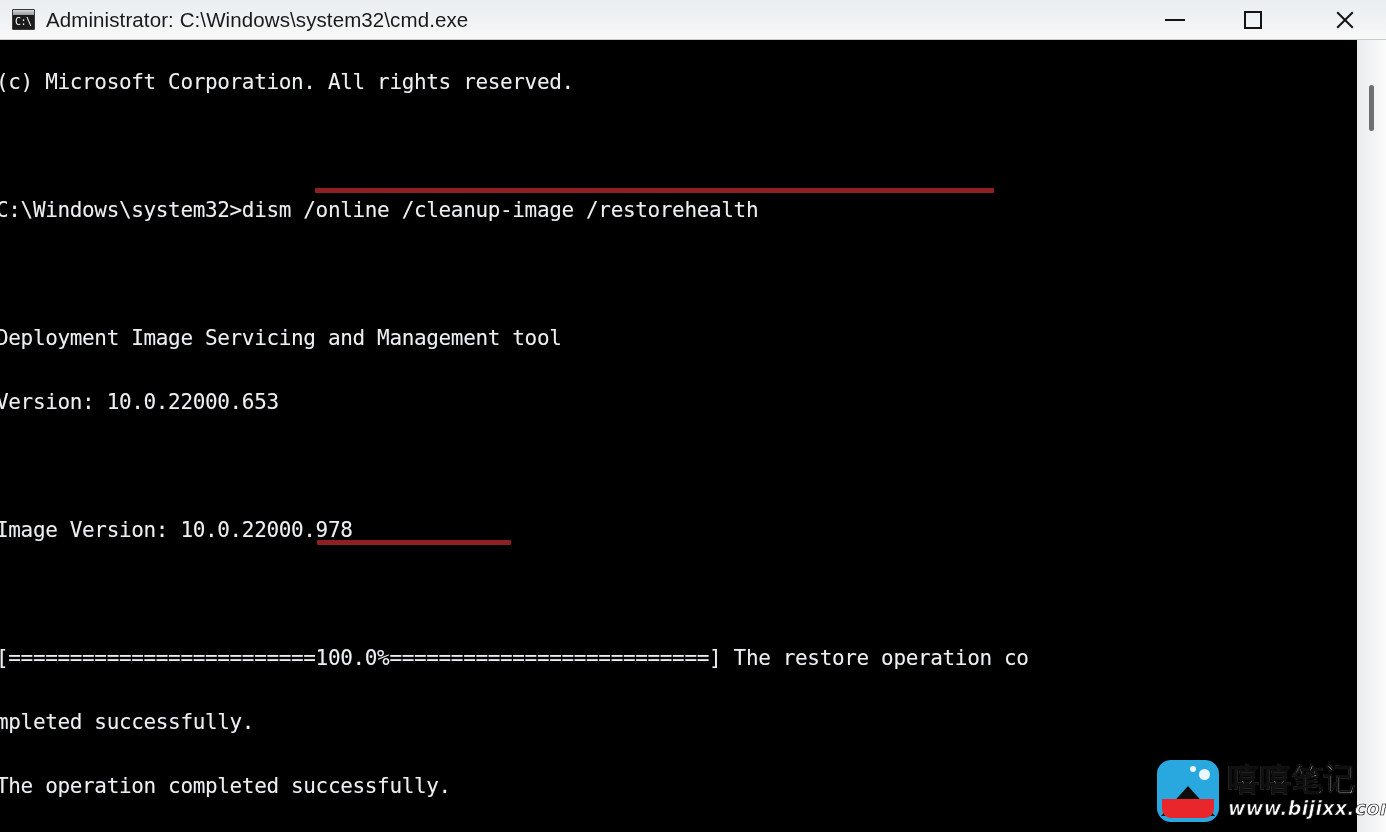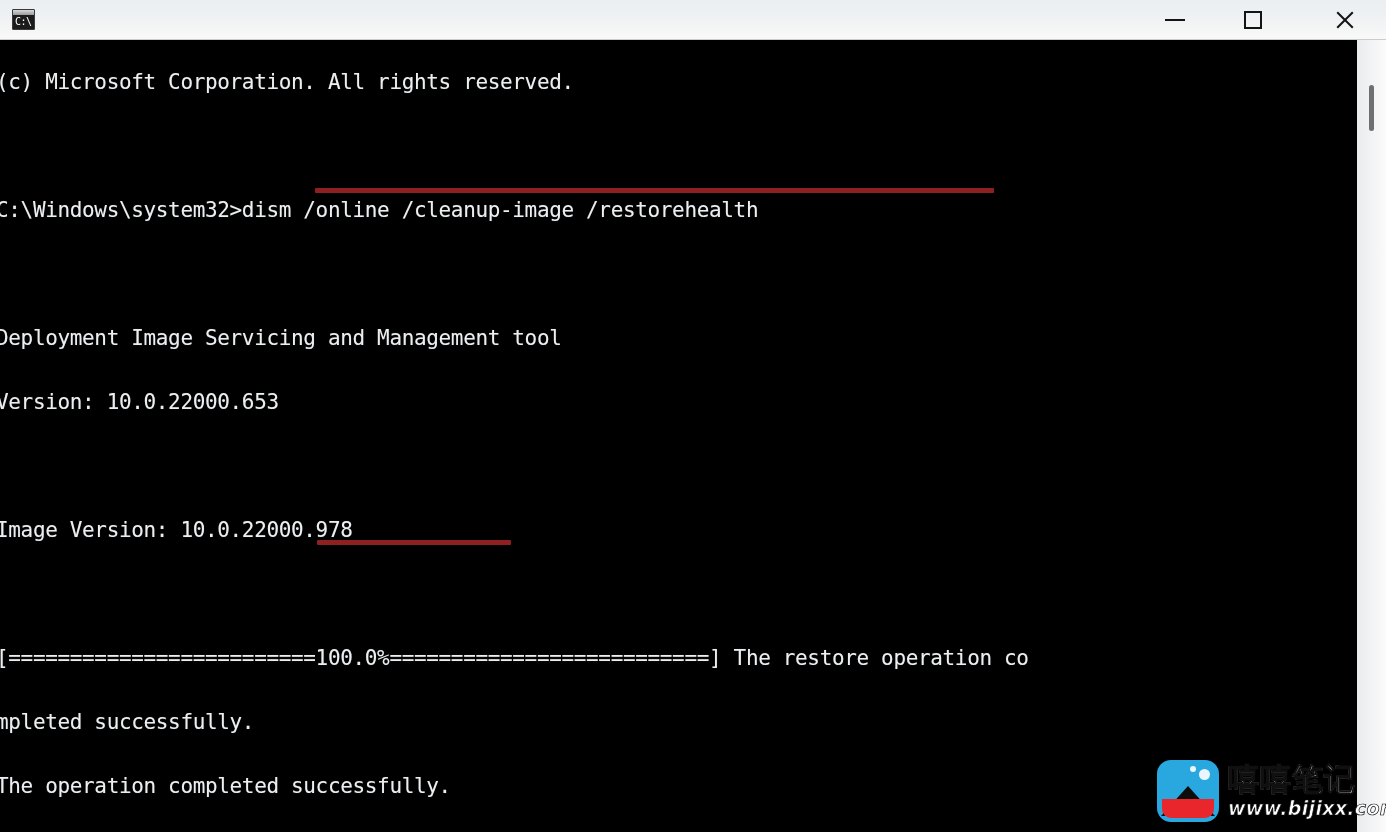--- a/index.html
+++ b/index.html
@@ -260,20 +260,21 @@
 
 <div class="window">
 
   <div class="titlebar">
 
     <div class="title-icon">
       <div class="icon-top"></div>
       <div class="icon-text">C:\</div>
     </div>
 
+    <div class="title-text">Administrator: C:\Windows\system32\cmd.exe</div>
 
     <div class="win-btn btn-min">
       <span class="glyph-min"></span>
     </div>
     <div class="win-btn btn-max">
       <span class="glyph-max"></span>
     </div>
     <div class="win-btn btn-close">
       <span class="glyph-close"></span>
     </div>

